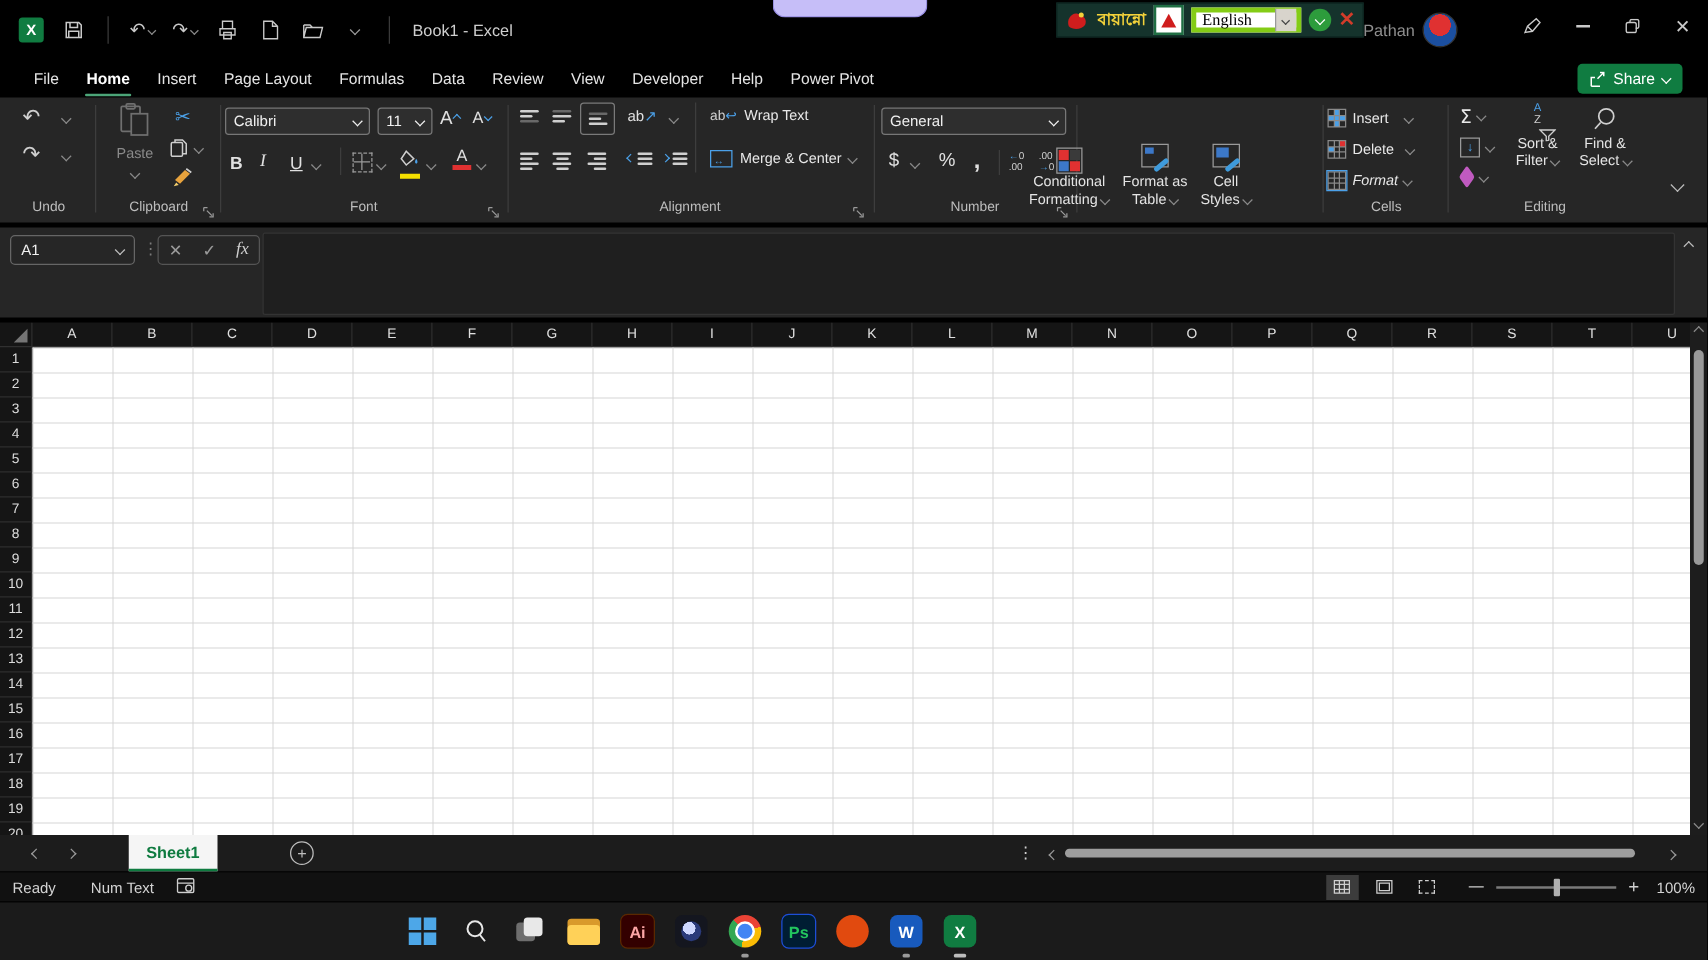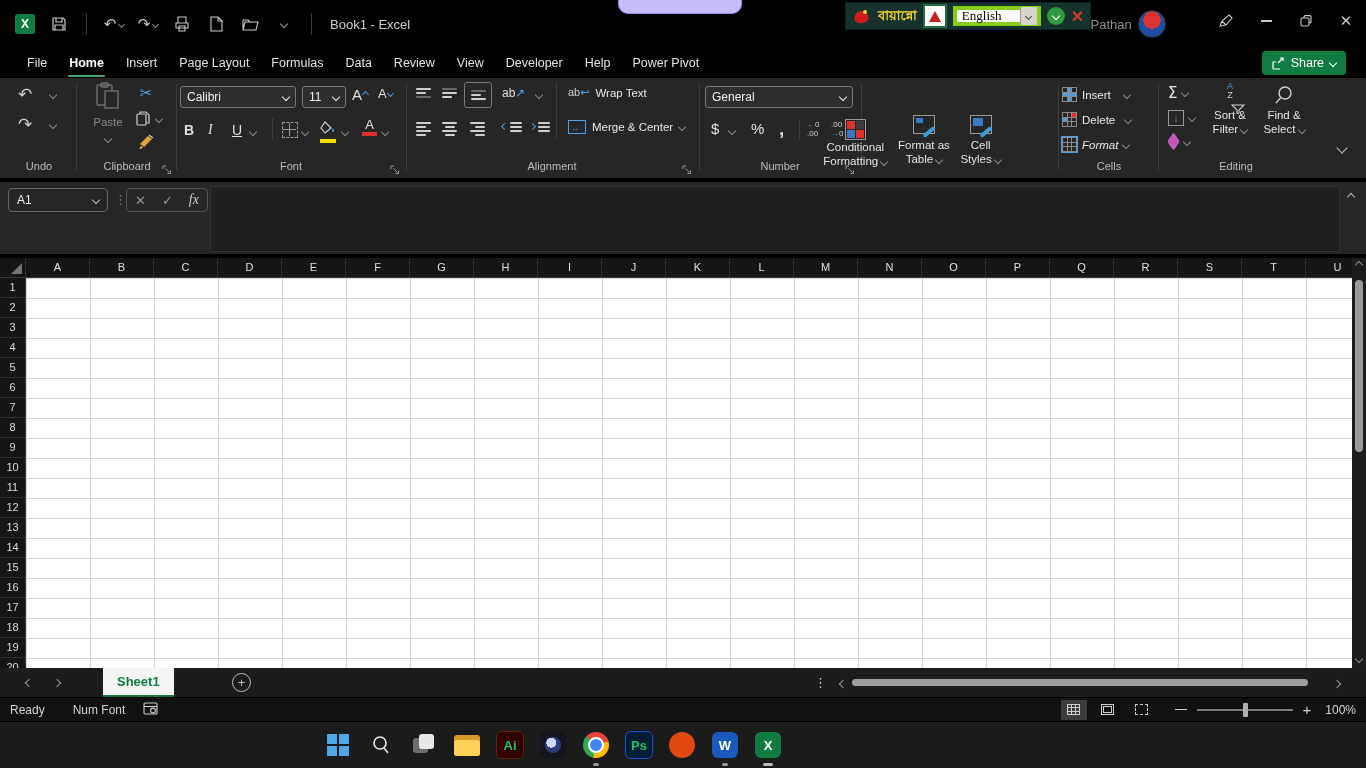--- a/index.html
+++ b/index.html
@@ -568,21 +568,21 @@
     <div class="abs ico" style="left:814px;top:7px;color:#cfcfcf;font-size:13px;">⋮</div>
     <span class="chv left abs" style="left:840px;top:13px;color:#9a9a9a;"></span>
     <div id="hscroll">
         <div id="hthumb"></div>
       </div>
     <span class="chv right abs" style="left:1334px;top:13px;color:#9a9a9a;"></span>
   </div>
 
   <div class="abs" id="statusbar">
     <span style="margin-left:10px;">Ready</span>
-    <span style="margin-left:28px;">Num Font</span>
+    <span style="margin-left:28px;">Num Text</span>
     <span style="margin-left:18px;">
       <svg width="15" height="13" viewBox="0 0 15 13">
           <rect x="1" y="1" width="13" height="11" rx="1" stroke="#cfcfcf" fill="none" stroke-width="1.1"></rect>
           <line x1="1" y1="4.5" x2="14" y2="4.5" stroke="#cfcfcf" stroke-width="1.1"></line>
           <circle cx="10" cy="8.5" r="2.4" stroke="#cfcfcf" fill="none" stroke-width="1.1"></circle>
         </svg>
     </span>
     <div style="margin-left:auto;display:flex;align-items:center;margin-right:10px;">
       <div class="viewbtn active">
           <div class="gridic" style="width:13px;height:11px;background:#cfcfcf;">
@@ -636,21 +636,21 @@
             <div style="position:absolute;left:6px;top:0;width:15px;height:15px;background:#e8e8e8;border-radius:3px;"></div>
           </div>
         </div>
       <div class="tbi">
           <div style="position:relative;width:26px;height:21px;">
             <div style="position:absolute;left:0;top:0;width:26px;height:21px;background:#d99a2b;border-radius:3px;"></div>
             <div style="position:absolute;left:0;top:5px;width:26px;height:16px;background:#ffd158;border-radius:3px;"></div>
           </div>
         </div>
       <div class="tbi">
-          <div class="appsq" style="background:#300;color:#22c55e;border:1px solid #5a2800;">Ai</div>
+          <div class="appsq" style="background:#300;color:#fca5a5;border:1px solid #5a2800;">Ai</div>
         </div>
       <div class="tbi">
           <div class="appsq" style="background:#14161f;">
             <div style="width:16px;height:16px;border-radius:50%;background:radial-gradient(circle at 40% 35%,#cfd8ff 0 35%,#2a3a7a 36% 100%);"></div>
           </div>
         </div>
       <div class="tbi">
           <div style="width:26px;height:26px;border-radius:50%;background:conic-gradient(from -45deg,#ea4335 0 33%,#fbbc05 0 66%,#34a853 0 100%);display:flex;align-items:center;justify-content:center;">
             <div style="width:12px;height:12px;border-radius:50%;background:#4285f4;border:2.5px solid #fff;"></div>
           </div>

